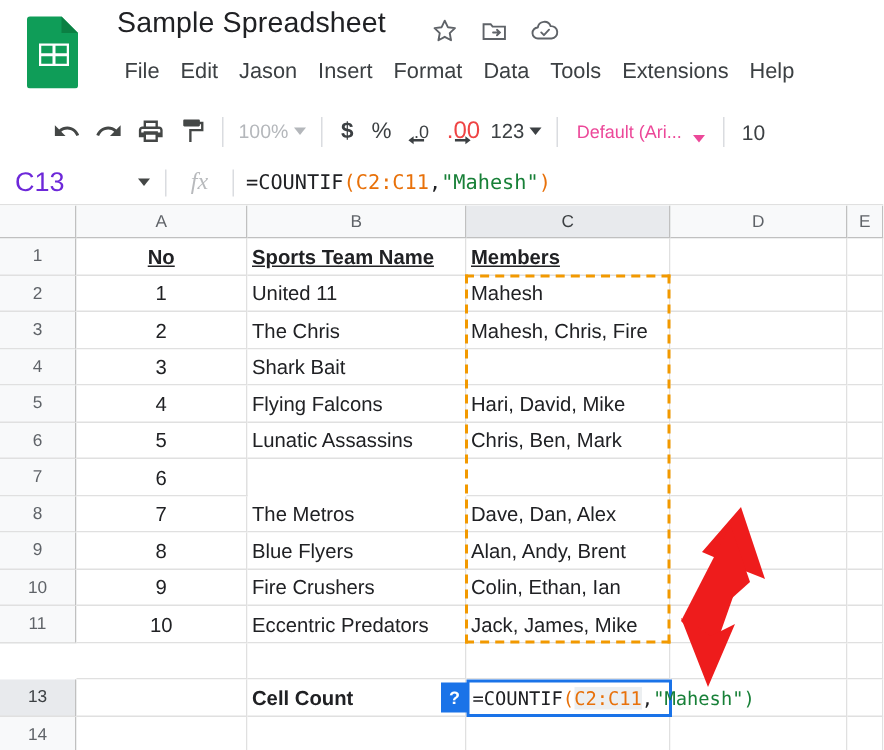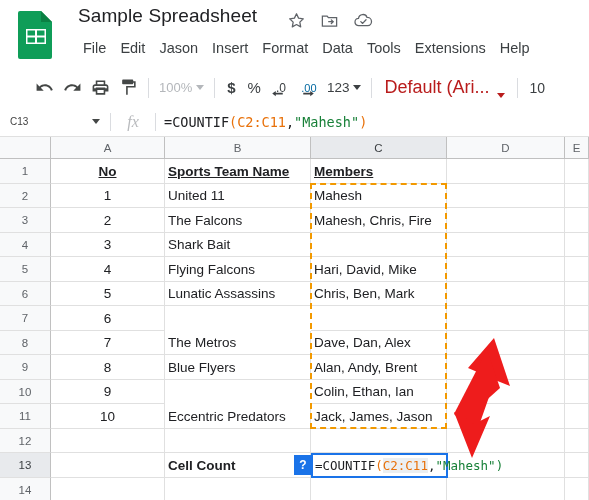--- a/index.html
+++ b/index.html
@@ -46,38 +46,38 @@
   .tb-sep { width: 1px; height: 20px; background: #dadce0; margin: 0 6px; flex: none; }
   .tb-zoom {
     display: flex; align-items: center; gap: 4px; color: #b4b7bb;
     font-size: 13px; cursor: pointer; padding: 3px 4px; border-radius: 4px; flex: none;
   }
   .tb-text {
     font-size: 14px; color: #3c4043; cursor: pointer;
     padding: 4px 6px; border-radius: 4px; flex: none; line-height: 18px;
   }
   .tb-font {
-    display: flex; align-items: flex-end; gap: 7px; font-size: 18px; color: #b91c1c;
+    display: flex; align-items: flex-end; gap: 7px; font-size: 12px; color: #ec4899;
     cursor: pointer; padding: 4px 6px; border-radius: 4px; flex: none;
   }
   .caret { width: 0; height: 0; border-left: 4px solid transparent; border-right: 4px solid transparent; border-top: 5px solid currentColor; }
   .tb-123 { display: flex; align-items: center; gap: 4px; font-size: 13.5px; color: #3c4043; cursor: pointer; padding: 4px 4px; border-radius: 4px; flex: none; }
   .tb-fsize { font-size: 14px; color: #3c4043; cursor: pointer; padding: 4px 6px; border-radius: 4px; flex: none; }
 
   
   .formulabar {
     position: absolute; left: 0; top: 107px; width: 589px; height: 30px;
     background: #fff; display: flex; align-items: center;
     border-bottom: 1px solid #e0e0e0;
   }
   .namebox {
     width: 110px; height: 30px; display: flex; align-items: center;
     padding: 0 10px; cursor: text; flex: none;
   }
-  .namebox-text { font-size: 10px; color: #404040; flex: 1; }
+  .namebox-text { font-size: 18px; color: #6d28d9; flex: 1; }
   .namebox-caret { color: #444746; }
   .fb-sep { width: 1px; height: 18px; background: #dadce0; flex: none; }
   .fx { width: 44px; text-align: center; font-style: italic; font-size: 16px; color: #b8babd;
         font-family: "Liberation Serif", serif; flex: none; cursor: default; }
   .formula-input {
     flex: 1; height: 30px; display: flex; align-items: center; padding-left: 8px;
     font-family: "DejaVu Sans Mono", monospace; font-size: 13.5px; color: #202124;
     cursor: text; white-space: pre;
   }
   .tok-ref { color: #e8710a; }
@@ -221,21 +221,21 @@
 
     <div class="tb-text" style="font-weight:bold;font-size:15px">$</div>
     <div class="tb-text" style="font-size:15px">%</div>
     <div class="tb-btn" style="position:relative">
       <span style="font-size:12px;color:#3c4043">.0</span>
       <svg style="position:absolute;left:5px;top:16px" width="11" height="7" viewBox="0 0 12 8" fill="#3c4043">
           <path d="M4 1 L0 4 L4 7 V5 H12 V3 H4 Z"></path>
         </svg>
     </div>
     <div class="tb-btn" style="position:relative">
-      <span style="font-size:11px;color:#0369a1">.00</span>
+      <span style="font-size:16px;color:#ef4444">.00</span>
       <svg style="position:absolute;left:8px;top:16px" width="11" height="7" viewBox="0 0 12 8" fill="#3c4043">
           <path d="M8 1 L12 4 L8 7 V5 H0 V3 H8 Z"></path>
         </svg>
     </div>
     <div class="tb-123">
       <span>123</span>
       <span class="caret"></span>
     </div>
 
     <div class="tb-sep"></div>
@@ -275,38 +275,37 @@
     <div class="rowhead" style="top:47px;height:24px">2</div>
     <div class="rowhead" style="top:71px;height:25px">3</div>
     <div class="rowhead" style="top:96px;height:24px">4</div>
     <div class="rowhead" style="top:120px;height:25px">5</div>
     <div class="rowhead" style="top:145px;height:24px">6</div>
     <div class="rowhead" style="top:169px;height:25px">7</div>
     <div class="rowhead" style="top:194px;height:24px">8</div>
     <div class="rowhead" style="top:218px;height:25px">9</div>
     <div class="rowhead" style="top:243px;height:24px">10</div>
     <div class="rowhead" style="top:267px;height:25px">11</div>
-    <div class="rowhead" style="top:292px;height:24px">12</div>
     <div class="rowhead selected" style="top:316px;height:25px">13</div>
     <div class="rowhead" style="top:341px;height:24px">14</div>
 
     <div class="cell ctr hdr" style="left:51px;top:22px;width:114px;height:25px">No</div>
     <div class="cell hdr" style="left:165px;top:22px;width:146px;height:25px">Sports Team Name</div>
     <div class="cell hdr" style="left:311px;top:22px;width:136px;height:25px">Members</div>
     <div class="cell" style="left:447px;top:22px;width:118px;height:25px"></div>
     <div class="cell" style="left:565px;top:22px;width:24px;height:25px"></div>
 
     <div class="cell ctr" style="left:51px;top:47px;width:114px;height:24px">1</div>
     <div class="cell" style="left:165px;top:47px;width:146px;height:24px">United 11</div>
     <div class="cell" style="left:311px;top:47px;width:136px;height:24px">Mahesh</div>
     <div class="cell" style="left:447px;top:47px;width:118px;height:24px"></div>
     <div class="cell" style="left:565px;top:47px;width:24px;height:24px"></div>
 
     <div class="cell ctr" style="left:51px;top:71px;width:114px;height:25px">2</div>
-    <div class="cell" style="left:165px;top:71px;width:146px;height:25px">The Falcons</div>
+    <div class="cell" style="left:165px;top:71px;width:146px;height:25px">The Chris</div>
     <div class="cell" style="left:311px;top:71px;width:136px;height:25px">Mahesh, Chris, Fire</div>
     <div class="cell" style="left:447px;top:71px;width:118px;height:25px"></div>
     <div class="cell" style="left:565px;top:71px;width:24px;height:25px"></div>
 
     <div class="cell ctr" style="left:51px;top:96px;width:114px;height:24px">3</div>
     <div class="cell" style="left:165px;top:96px;width:146px;height:24px">Shark Bait</div>
     <div class="cell" style="left:311px;top:96px;width:136px;height:24px"></div>
     <div class="cell" style="left:447px;top:96px;width:118px;height:24px"></div>
     <div class="cell" style="left:565px;top:96px;width:24px;height:24px"></div>
 
@@ -333,27 +332,28 @@
     <div class="cell" style="left:447px;top:194px;width:118px;height:24px"></div>
     <div class="cell" style="left:565px;top:194px;width:24px;height:24px"></div>
 
     <div class="cell ctr" style="left:51px;top:218px;width:114px;height:25px">8</div>
     <div class="cell" style="left:165px;top:218px;width:146px;height:25px">Blue Flyers</div>
     <div class="cell" style="left:311px;top:218px;width:136px;height:25px">Alan, Andy, Brent</div>
     <div class="cell" style="left:447px;top:218px;width:118px;height:25px"></div>
     <div class="cell" style="left:565px;top:218px;width:24px;height:25px"></div>
 
     <div class="cell ctr" style="left:51px;top:243px;width:114px;height:24px">9</div>
+    <div class="cell" style="left:165px;top:243px;width:146px;height:24px">Fire Crushers</div>
     <div class="cell" style="left:311px;top:243px;width:136px;height:24px">Colin, Ethan, Ian</div>
     <div class="cell" style="left:447px;top:243px;width:118px;height:24px"></div>
     <div class="cell" style="left:565px;top:243px;width:24px;height:24px"></div>
 
     <div class="cell ctr" style="left:51px;top:267px;width:114px;height:25px">10</div>
     <div class="cell" style="left:165px;top:267px;width:146px;height:25px">Eccentric Predators</div>
-    <div class="cell" style="left:311px;top:267px;width:136px;height:25px">Jack, James, Jason</div>
+    <div class="cell" style="left:311px;top:267px;width:136px;height:25px">Jack, James, Mike</div>
     <div class="cell" style="left:447px;top:267px;width:118px;height:25px"></div>
     <div class="cell" style="left:565px;top:267px;width:24px;height:25px"></div>
 
     <div class="cell ctr" style="left:51px;top:292px;width:114px;height:24px"></div>
     <div class="cell" style="left:165px;top:292px;width:146px;height:24px"></div>
     <div class="cell" style="left:311px;top:292px;width:136px;height:24px"></div>
     <div class="cell" style="left:447px;top:292px;width:118px;height:24px"></div>
     <div class="cell" style="left:565px;top:292px;width:24px;height:24px"></div>
 
     <div class="cell ctr" style="left:51px;top:316px;width:114px;height:25px"></div>

